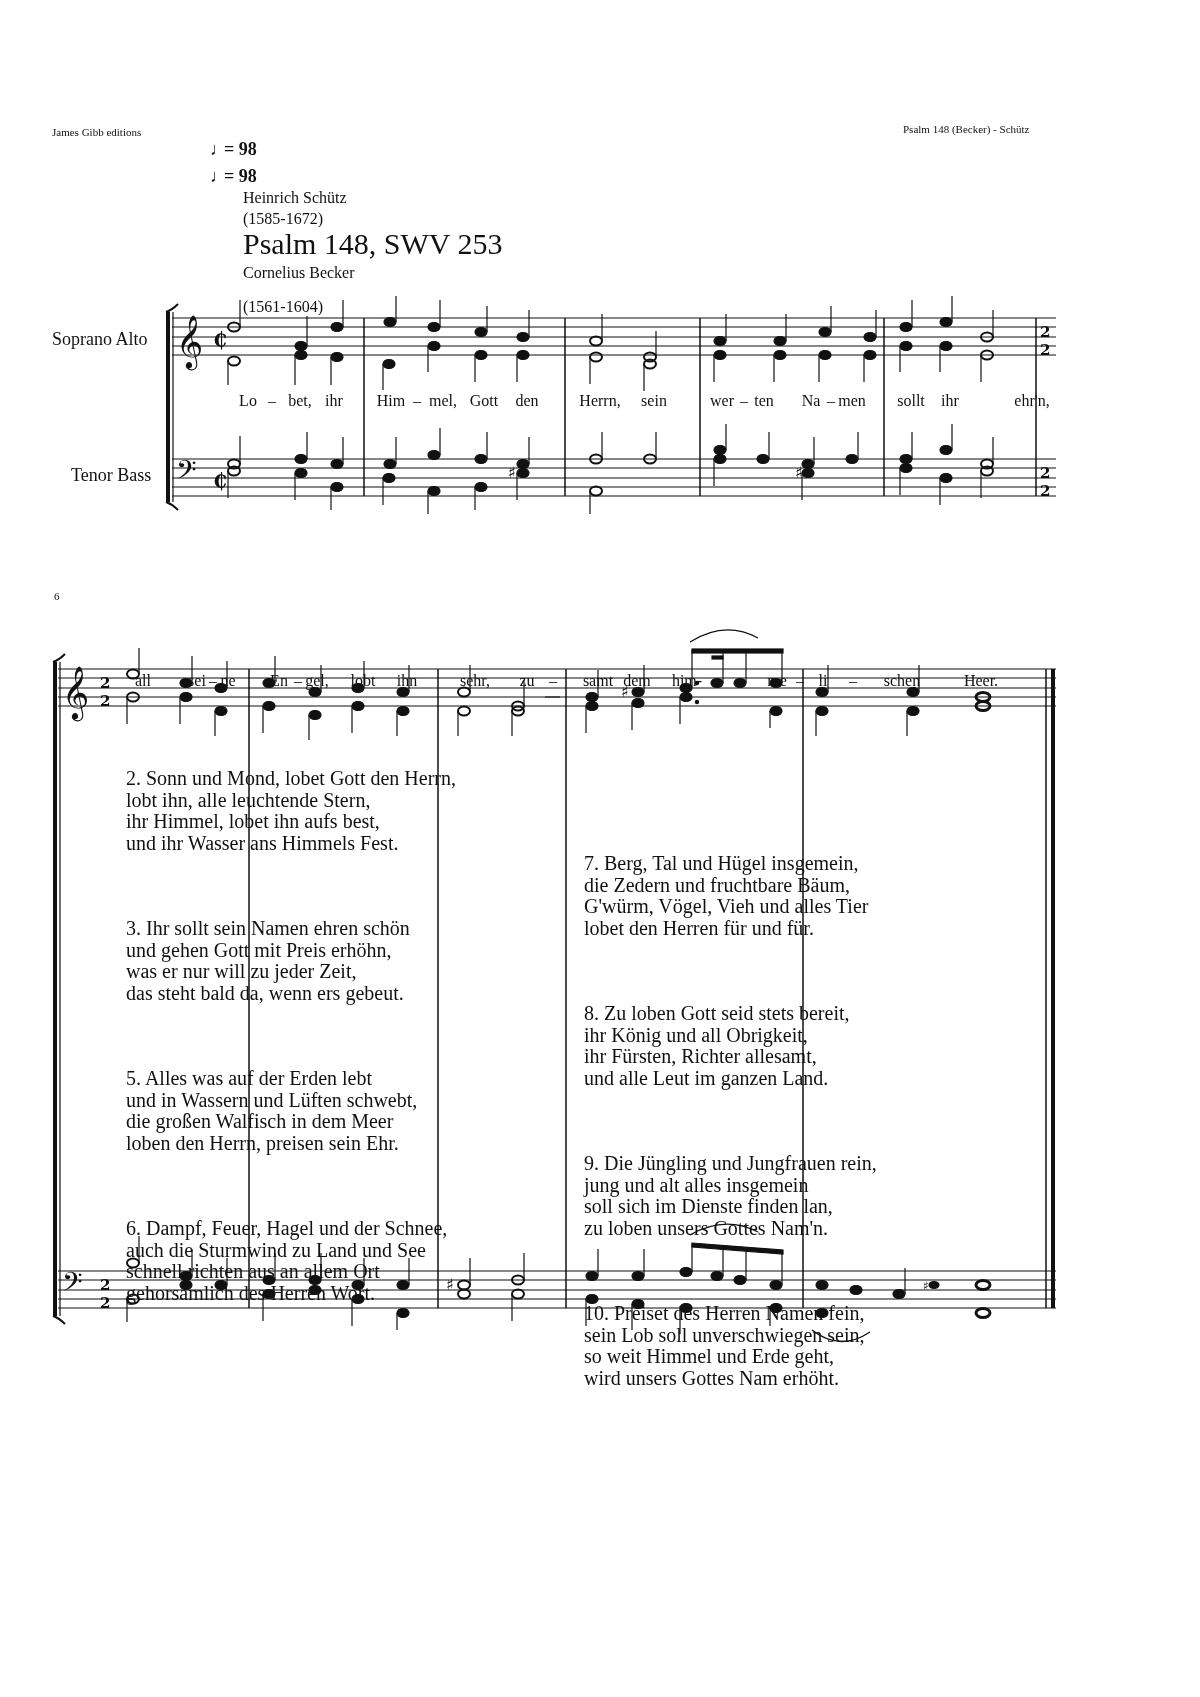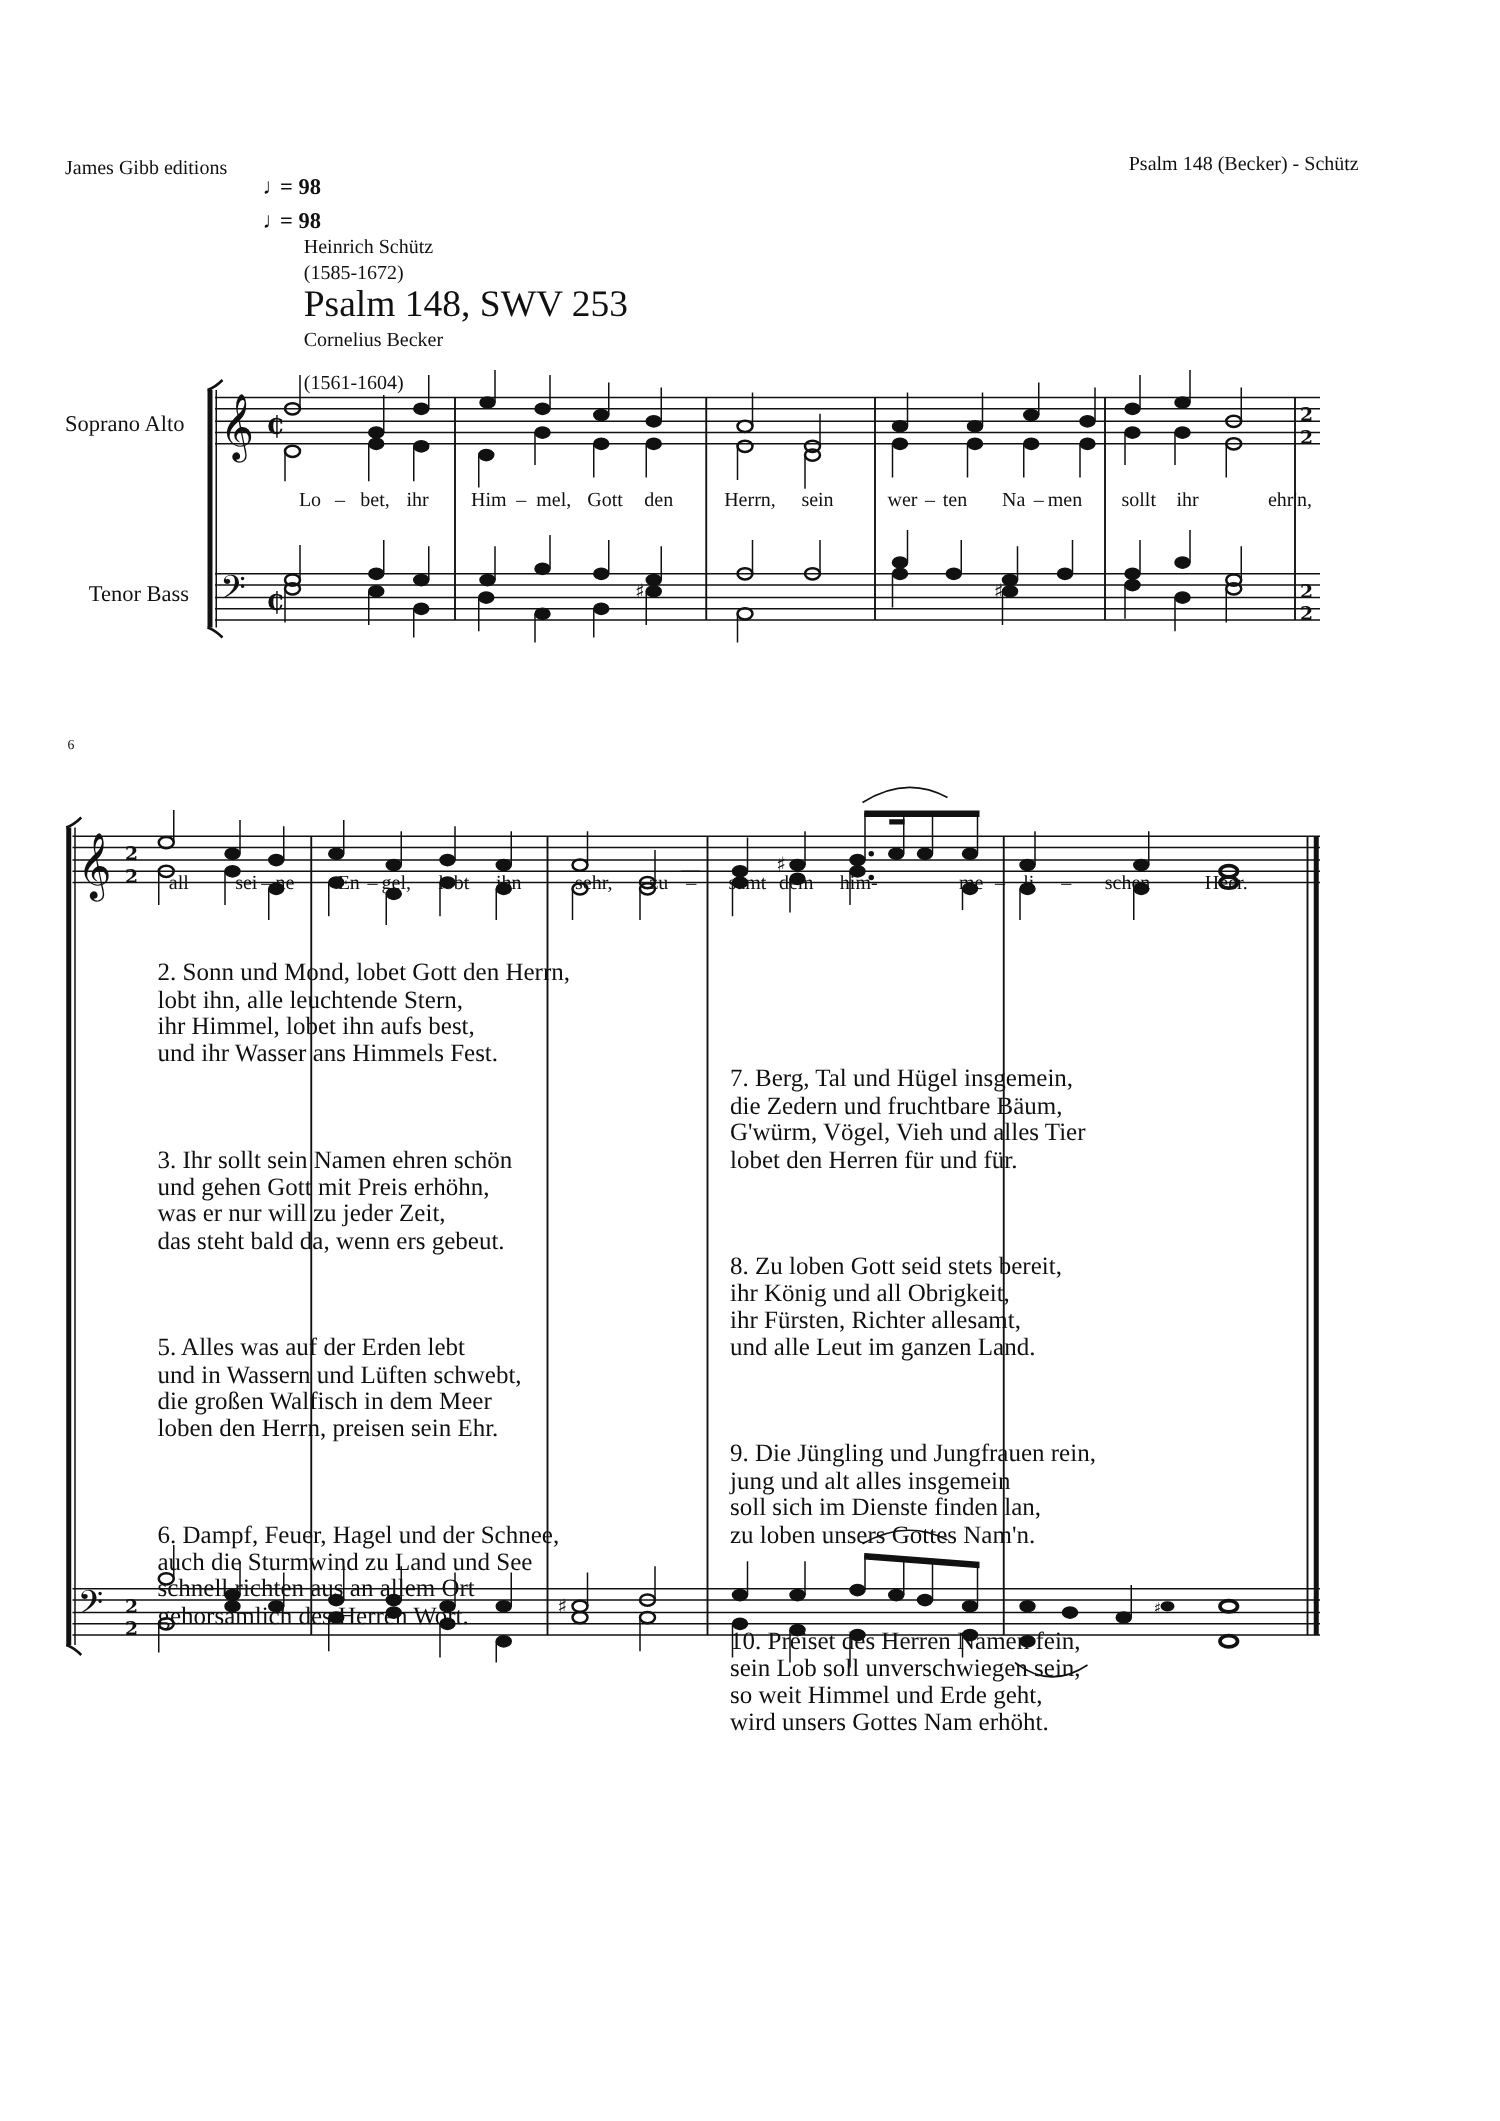--- a/index.html
+++ b/index.html
@@ -1,19 +1,19 @@
 <!DOCTYPE html>
 <html><head>
 <meta charset="utf-8">
 <style>
   html, body { margin:0; padding:0; background:#ffffff; }
   body { width:1200px; height:1697px; position:relative; overflow:hidden;
          font-family:"Liberation Serif", "DejaVu Serif", serif; color:#111; }
   .abs { position:absolute; white-space:nowrap; }
-  .hdr-small { font-size:16px; }
+  .hdr-small { font-size:11px; }
   .tempo { font-size:18px; font-weight:bold; }
   .tempo .note { display:inline-block; width:14px; }
   .composer { font-size:16px; line-height:21px; }
   .title { font-size:30px; }
   .instr { font-size:18px; }
   .lyric { font-size:16px; position:absolute; white-space:nowrap; transform:translateX(-50%); }
   .verse { position:absolute; font-size:20px; line-height:21.5px; white-space:pre; }
   .verse p { margin:0 0 21px 0; }
   svg.score { position:absolute; left:0; top:0; }
 </style>
@@ -412,21 +412,21 @@
     <span class="lyric" style="left: 744px;">–</span>
     <span class="lyric" style="left: 764px;">ten</span>
     <span class="lyric" style="left: 811px;">Na</span>
     <span class="lyric" style="left: 831px;">–</span>
     <span class="lyric" style="left: 852px;">men</span>
     <span class="lyric" style="left: 911px;">sollt</span>
     <span class="lyric" style="left: 950px;">ihr</span>
     <span class="lyric" style="left: 1032px;">ehr'n,</span>
   </div>
 
-<div id="lyrics2" style="position:absolute; left:0; top:698px; width:1188px; height:22px;">
+<div id="lyrics2" style="position:absolute; left:0; top:672px; width:1188px; height:22px;">
     <span class="lyric" style="left: 143px;">all</span>
     <span class="lyric" style="left: 197px;">sei</span>
     <span class="lyric" style="left: 213px;">–</span>
     <span class="lyric" style="left: 228px;">ne</span>
     <span class="lyric" style="left: 279px;">En</span>
     <span class="lyric" style="left: 298px;">–</span>
     <span class="lyric" style="left: 317px;">gel,</span>
     <span class="lyric" style="left: 363px;">lobt</span>
     <span class="lyric" style="left: 407px;">ihn</span>
     <span class="lyric" style="left: 475px;">sehr,</span>

